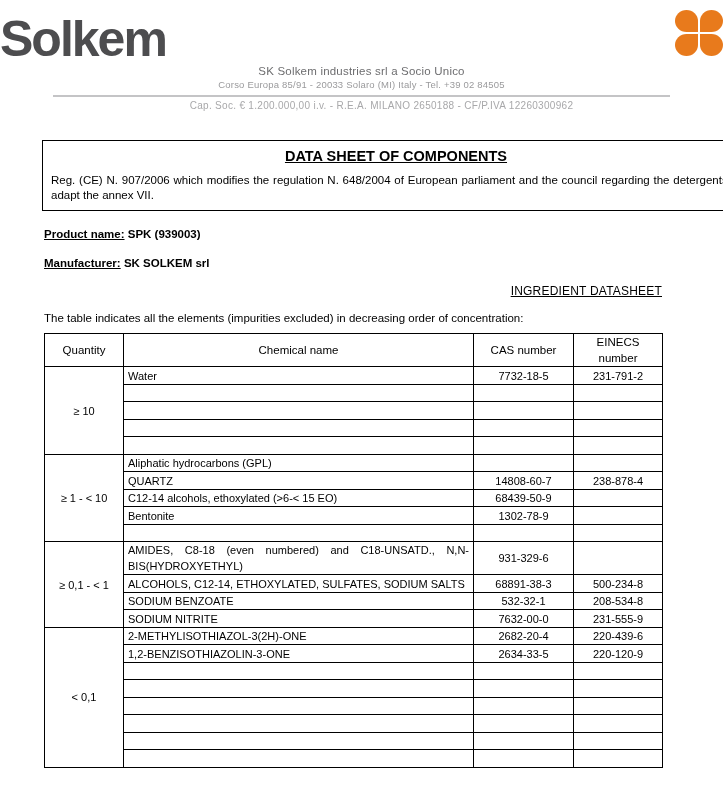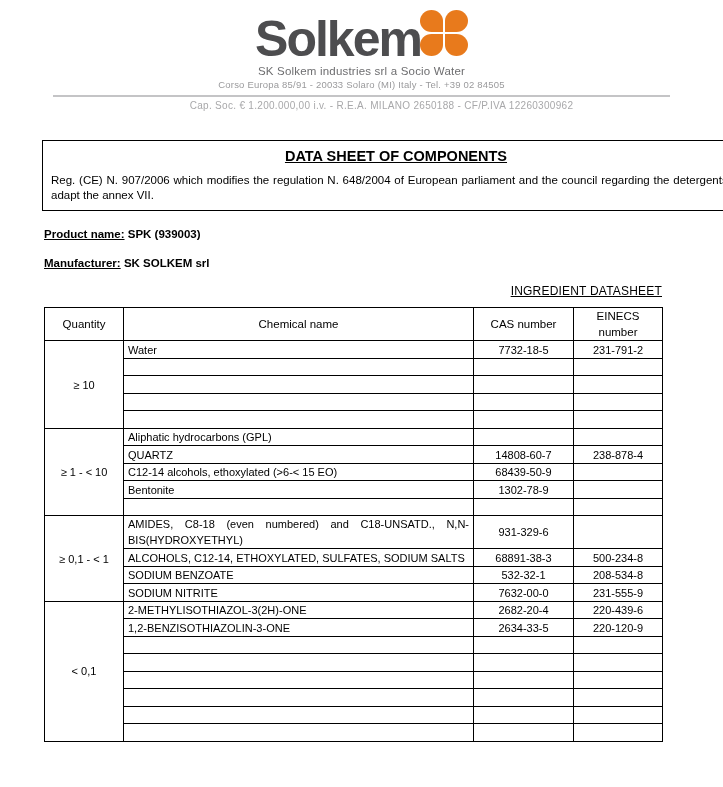--- a/index.html
+++ b/index.html
@@ -14,21 +14,21 @@
     width: 723px;
     height: 787px;
     background: #ffffff;
     overflow: hidden;
   }
 
   
   .letterhead { text-align: center; padding-top: 8px; }
   .logo-row {
     display: flex;
-    justify-content: center;
+    justify-content: space-between;
     align-items: flex-start;
     height: 54px;
     gap: 11px;
   }
   .brand-text {
     font-size: 50px;
     font-weight: bold;
     color: #4d4d4f;
     letter-spacing: -2px;
     line-height: 1;
@@ -160,21 +160,21 @@
   <div class="letterhead">
     <div class="logo-row">
       <div class="brand-text">Solkem</div>
       <div class="clover">
         <div class="petal tl"></div>
         <div class="petal tr"></div>
         <div class="petal bl"></div>
         <div class="petal br"></div>
       </div>
     </div>
-    <div class="company-subtitle">SK Solkem industries srl a Socio Water</div>
+    <div class="company-subtitle">SK Solkem industries srl a Socio Unico</div>
     <div class="company-address">Corso Europa 85/91 - 20033 Solaro (MI) Italy - Tel. +39 02 84505</div>
     <div class="divider"></div>
     <div class="company-registration">Cap. Soc. €  1.200.000,00 i.v.  -  R.E.A. MILANO 2650188  -  CF/P.IVA 12260300962</div>
   </div>
 
   <div class="content">
 
     <div class="title-box">
       <div class="doc-title">DATA SHEET OF COMPONENTS</div>
       <div class="reg-text">Reg. (CE) N. 907/2006 which modifies the regulation N. 648/2004 of European parliament and the council regarding the detergents to adapt the annex VII.</div>
@@ -183,20 +183,21 @@
     <div class="meta-line">
       <span class="label">Product name:</span><span> SPK (939003)</span>
     </div>
 
     <div class="meta-line">
       <span class="label">Manufacturer:</span><span> SK SOLKEM srl</span>
     </div>
 
     <div class="section-title">INGREDIENT DATASHEET</div>
 
+    <div class="intro-text">The table indicates all the elements (impurities excluded) in decreasing order of concentration:</div>
 
     <table class="components">
       <colgroup>
         <col style="width:79px">
         <col style="width:350px">
         <col style="width:100px">
         <col style="width:89px">
       </colgroup>
       <thead>
         <tr>

